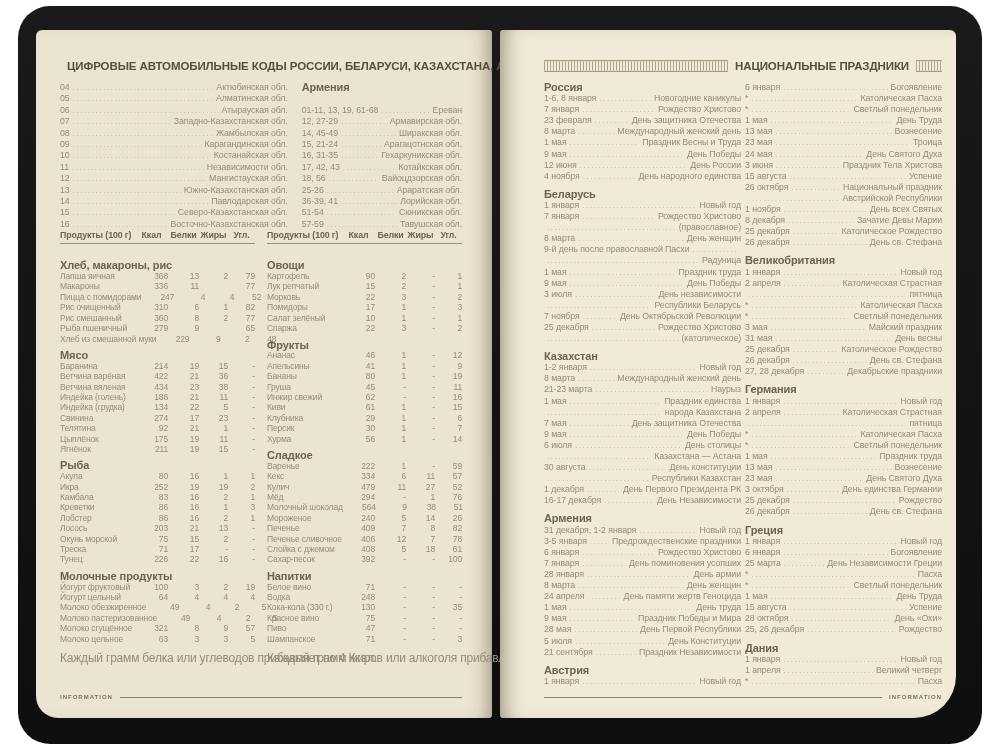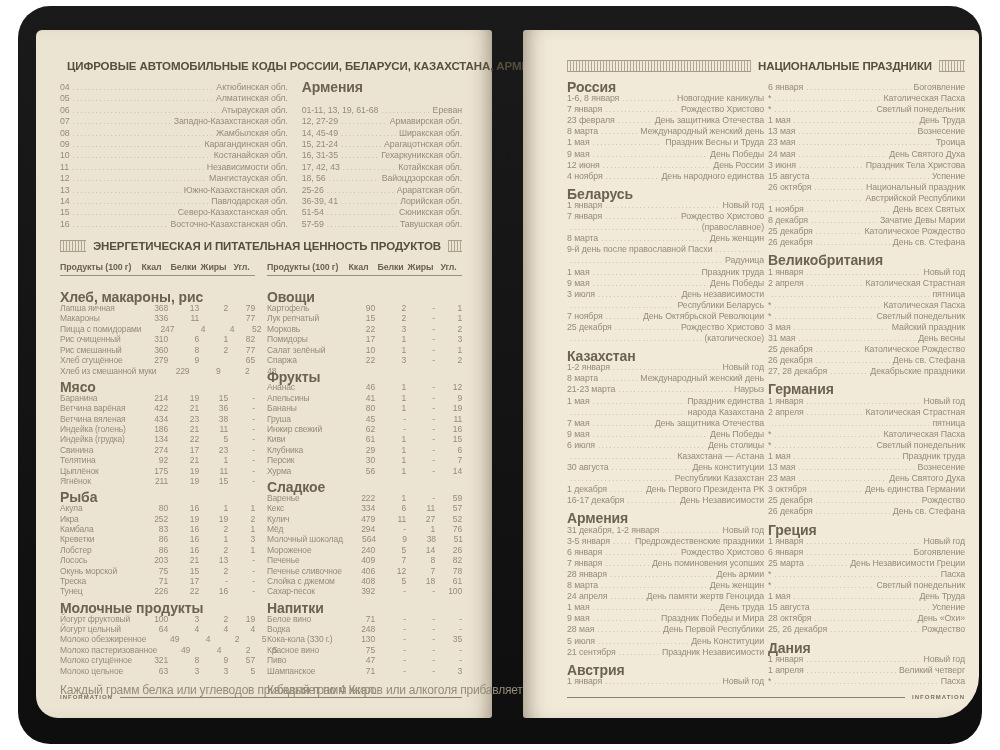--- a/index.html
+++ b/index.html
@@ -4,21 +4,21 @@
 <style>
   * { margin:0; padding:0; box-sizing:border-box; }
   body { background:#ffffff; font-family:"Liberation Sans", sans-serif; }
   .stage { position:relative; width:1000px; height:750px; background:#ffffff; overflow:hidden; }
   .cover { position:absolute; left:18px; top:6px; width:964px; height:738px;
            background:linear-gradient(180deg,#1a1a1a,#0e0e0e); border-radius:32px; }
   .page  { position:absolute; top:30px; height:688px; width:456px; }
   .page.left  { left:36px;  background:#ece4d2; border-radius:6px 3px 3px 22px;
                 box-shadow:inset -16px 0 20px -14px rgba(60,45,25,.5);
                 padding:30px 30px 0 24px; }
-  .page.right { left:523px; background:#f1ead9; border-radius:3px 6px 42px 3px;
+  .page.right { left:500px; background:#f1ead9; border-radius:3px 6px 42px 3px;
                 box-shadow:inset 16px 0 22px -14px rgba(60,45,25,.55);
                 padding:30px 14px 0 44px; }
 
   .sec-title { display:flex; align-items:center; gap:7px; margin-bottom:10px; }
   .sec-title.second { margin-top:10px; }
   .ttl { font-weight:bold; font-size:11.5px; color:#554f3e; white-space:nowrap; letter-spacing:-0.1px; }
   .hatch { height:12px; background:repeating-linear-gradient(90deg,#b0a791 0,#b0a791 1px,transparent 1px,transparent 3px);
            border-top:1px solid #a69d87; border-bottom:1px solid #a69d87; }
   .hatch.fill { flex:1; }
   .hatch.hs { width:26px; }
@@ -27,21 +27,21 @@
   .codes-col { flex:1; min-width:0; }
   .codes-col.wide { flex:1.42; }
   .spacer-row { height:11.4px; }
 
   .lrow { display:flex; align-items:baseline; font-size:8.8px; line-height:11.4px; color:#958c78; letter-spacing:-0.1px; }
   .dd { white-space:nowrap; }
   .nn { white-space:nowrap; }
   .dots { flex:1; min-width:5px; overflow:hidden; white-space:nowrap; color:#b7ae98; margin:0 3px; font-size:8px; }
   .dots::after { content:"...................................................................................................................."; letter-spacing:1.6px; }
 
-  .ghead { font-weight:bold; font-size:14px; line-height:11.4px; color:#6b6350; letter-spacing:-0.1px; }
+  .ghead { font-weight:bold; font-size:11px; line-height:11.4px; color:#6b6350; letter-spacing:-0.1px; }
 
   .food { display:flex; gap:12px; }
   .food-col { flex:1; min-width:0; }
   .food-header { display:grid; grid-template-columns:1fr 33px 31px 29px 27px; font-size:8.8px; font-weight:bold;
                  color:#6b6350; border-bottom:1px solid #9a9179; padding-bottom:3px; margin-bottom:16px; letter-spacing:-0.1px; }
   .food-header span:not(:first-child) { text-align:center; }
   .frow { display:grid; grid-template-columns:1fr 33px 31px 29px 27px; font-size:8.5px; line-height:10.4px;
           color:#958c78; letter-spacing:-0.15px; }
   .frow span:first-child { white-space:nowrap; }
   .frow span:not(:first-child) { text-align:right; }
@@ -196,25 +196,20 @@
             <span class="nn">Сюникская обл.</span>
           </div>
           <div class="lrow">
             <span class="dd">57-59</span>
             <span class="dots"></span>
             <span class="nn">Тавушская обл.</span>
           </div>
         </div>
     </div>
 
-    <div class="sec-title second">
-      <span class="hatch hs"></span>
-      <span class="ttl">ЭНЕРГЕТИЧЕСКАЯ И ПИТАТЕЛЬНАЯ ЦЕННОСТЬ ПРОДУКТОВ</span>
-      <span class="hatch fill"></span>
-    </div>
 
     <div class="food">
       <div class="food-col">
         <div class="food-header">
           <span>Продукты (100 г)</span>
           <span>Ккал</span>
           <span>Белки</span>
           <span>Жиры</span>
           <span>Угл.</span>
         </div>
@@ -250,21 +245,21 @@
                 <span class="">82</span>
               </div>
               <div class="frow">
                 <span class="">Рис смешанный</span>
                 <span class="">360</span>
                 <span class="">8</span>
                 <span class="">2</span>
                 <span class="">77</span>
               </div>
               <div class="frow">
-                <span class="">Хлеб сгущённое</span>
+                <span class="">Рыба пшеничный</span>
                 <span class="">279</span>
                 <span class="">9</span>
                 <span class=""></span>
                 <span class="">65</span>
               </div>
               <div class="frow">
                 <span class="">Хлеб из смешанной муки</span>
                 <span class="">229</span>
                 <span class="">9</span>
                 <span class="">2</span>

